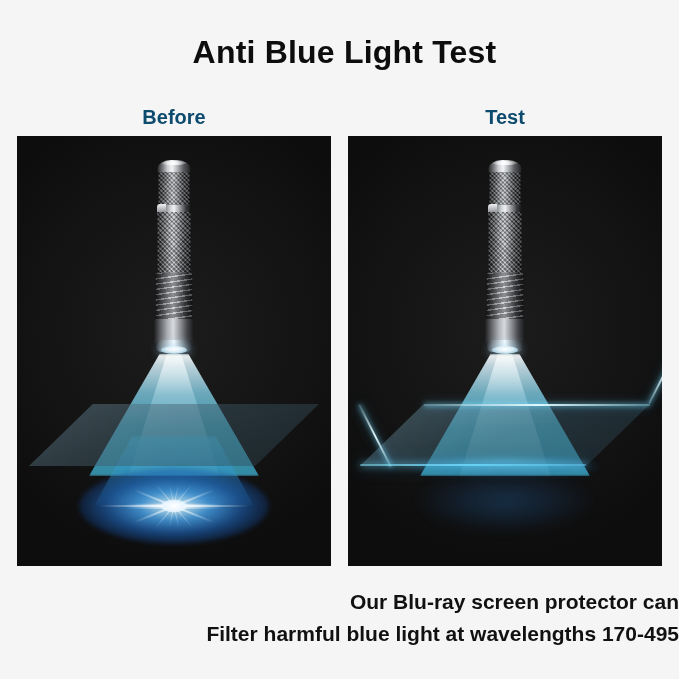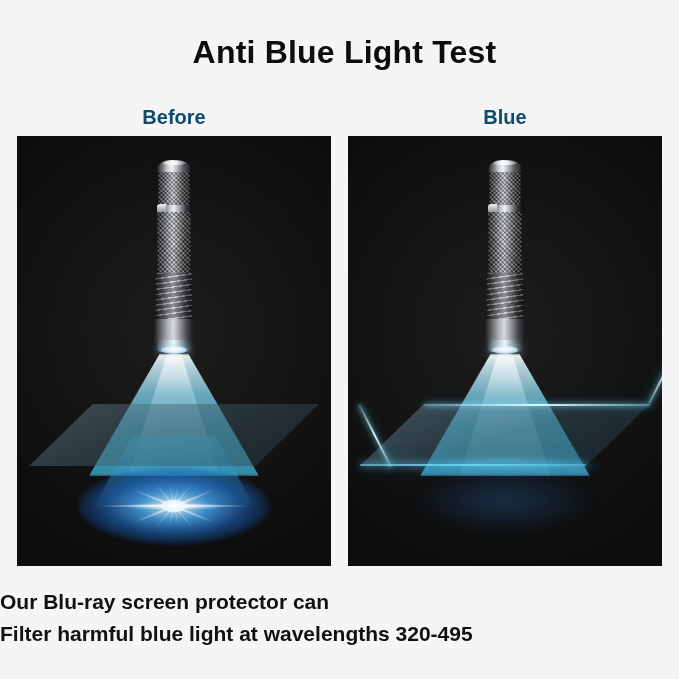--- a/index.html
+++ b/index.html
@@ -339,40 +339,40 @@
       rgba(10,25,50,0) 100%);
     filter: blur(6px);
   }
 
   
   .caption {
     position: absolute;
     top: 586px;
     left: 0;
     width: 679px;
-    text-align: left;
+    text-align: right;
   }
   .caption-line {
     font-size: 21px;
     font-weight: 700;
     color: #111111;
     line-height: 32px;
   }
 </style>
 </head>
 <body>
 
 <div class="page">
 
   <div class="title">Anti Blue Light Test</div>
 
   <div class="labels">
     <div class="label-cell">Before</div>
     <div class="label-gap"></div>
-    <div class="label-cell">Blue</div>
+    <div class="label-cell">Test</div>
   </div>
 
   <div class="panels">
 
     <div class="panel">
 
       <div class="flashlight">
         <div class="fl-part fl-tail"></div>
         <div class="fl-part fl-tail-hl"></div>
         <div class="fl-part fl-knurl1"></div>
@@ -438,16 +438,16 @@
       </div>
 
       <div class="spot-after"></div>
 
     </div>
 
   </div>
 
   <div class="caption">
     <div class="caption-line">Our Blu-ray screen protector can</div>
-    <div class="caption-line">Filter harmful blue light at wavelengths 320-495</div>
+    <div class="caption-line">Filter harmful blue light at wavelengths 170-495</div>
   </div>
 
 </div>
 
 </body></html>

